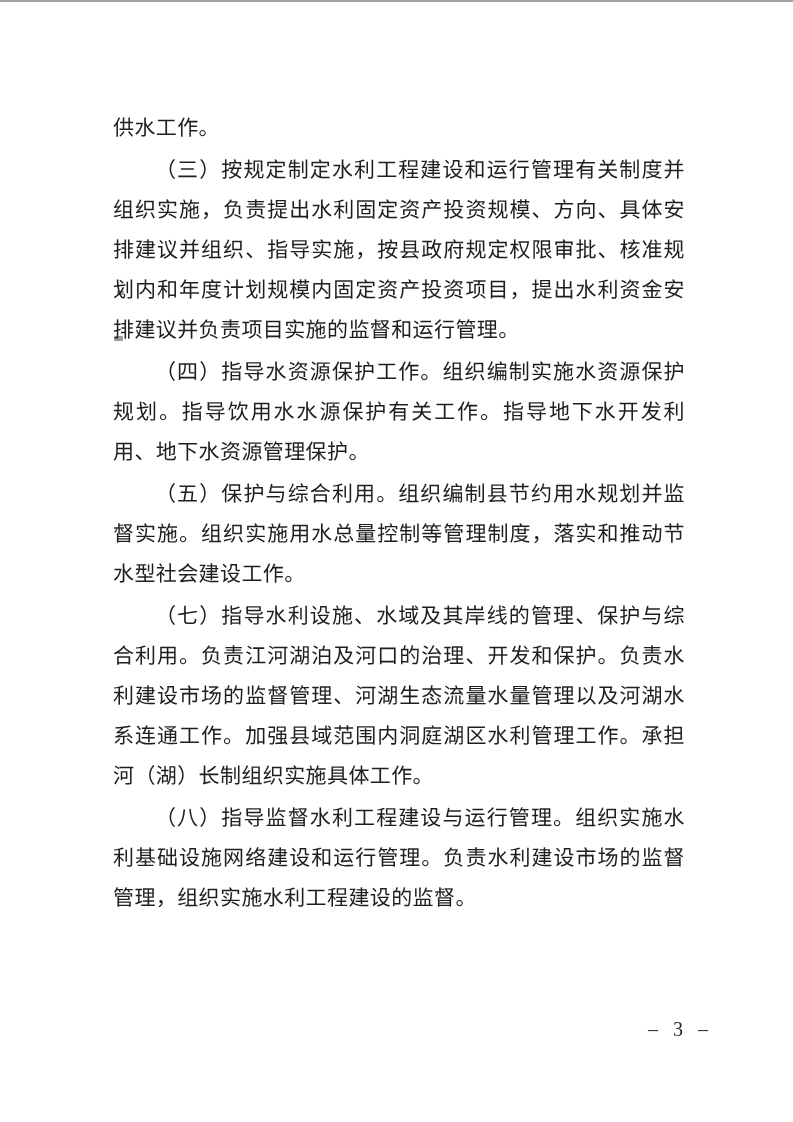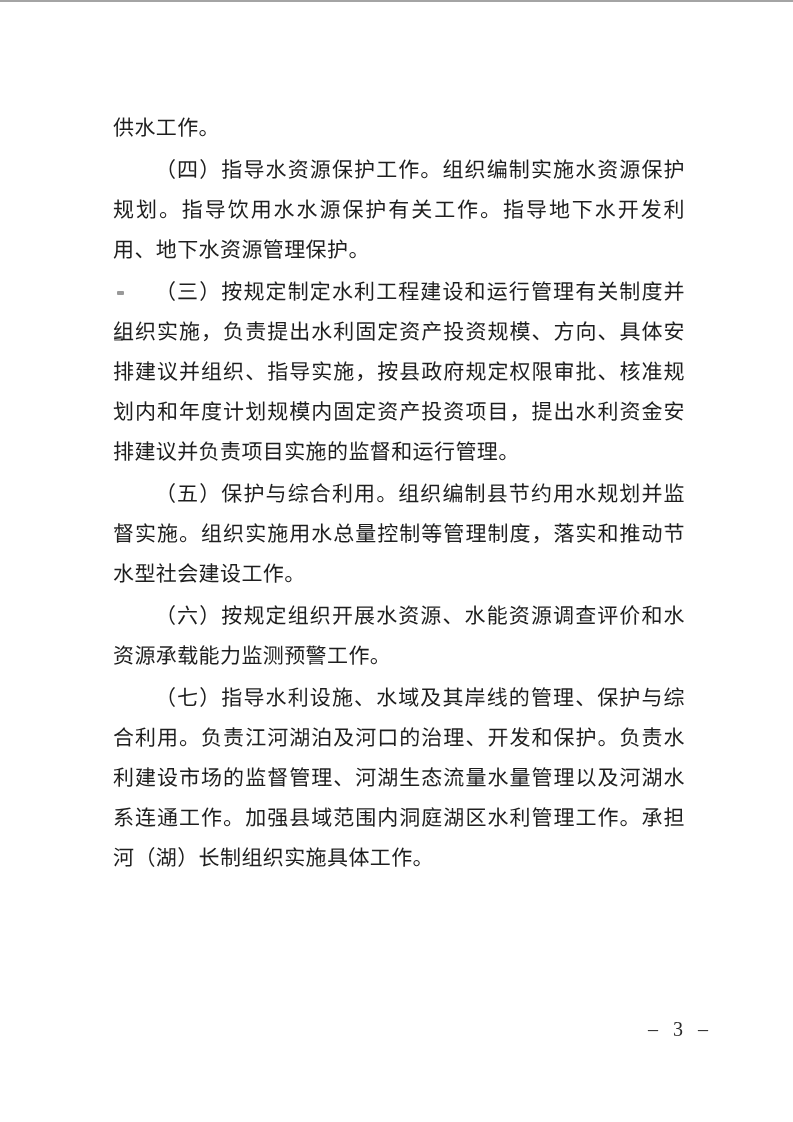--- a/index.html
+++ b/index.html
@@ -64,22 +64,22 @@
 
 <div class="page">
 
   <div class="scan-edge-top"></div>
 
   <div class="smudge smudge-1"></div>
   <div class="smudge smudge-2"></div>
 
   <div class="doc-body">
     <p class="para">供水工作。</p>
+    <p class="para indent">（三）按规定制定水利工程建设和运行管理有关制度并组织实施，负责提出水利固定资产投资规模、方向、具体安排建议并组织、指导实施，按县政府规定权限审批、核准规划内和年度计划规模内固定资产投资项目，提出水利资金安排建议并负责项目实施的监督和运行管理。</p>
     <p class="para indent">（四）指导水资源保护工作。组织编制实施水资源保护规划。指导饮用水水源保护有关工作。指导地下水开发利用、地下水资源管理保护。</p>
-    <p class="para indent">（三）按规定制定水利工程建设和运行管理有关制度并组织实施，负责提出水利固定资产投资规模、方向、具体安排建议并组织、指导实施，按县政府规定权限审批、核准规划内和年度计划规模内固定资产投资项目，提出水利资金安排建议并负责项目实施的监督和运行管理。</p>
     <p class="para indent">（五）保护与综合利用。组织编制县节约用水规划并监督实施。组织实施用水总量控制等管理制度，落实和推动节水型社会建设工作。</p>
-    <p class="para indent">（六）按规定组织开展水资源、水能资源调查评价和水资源承载能力监测预警工作。</p>
     <p class="para indent">（七）指导水利设施、水域及其岸线的管理、保护与综合利用。负责江河湖泊及河口的治理、开发和保护。负责水利建设市场的监督管理、河湖生态流量水量管理以及河湖水系连通工作。加强县域范围内洞庭湖区水利管理工作。承担河（湖）长制组织实施具体工作。</p>
+    <p class="para indent">（八）指导监督水利工程建设与运行管理。组织实施水利基础设施网络建设和运行管理。负责水利建设市场的监督管理，组织实施水利工程建设的监督。</p>
   </div>
 
   <div class="page-number">– 3 –</div>
 
 </div>
 
 </body></html>

